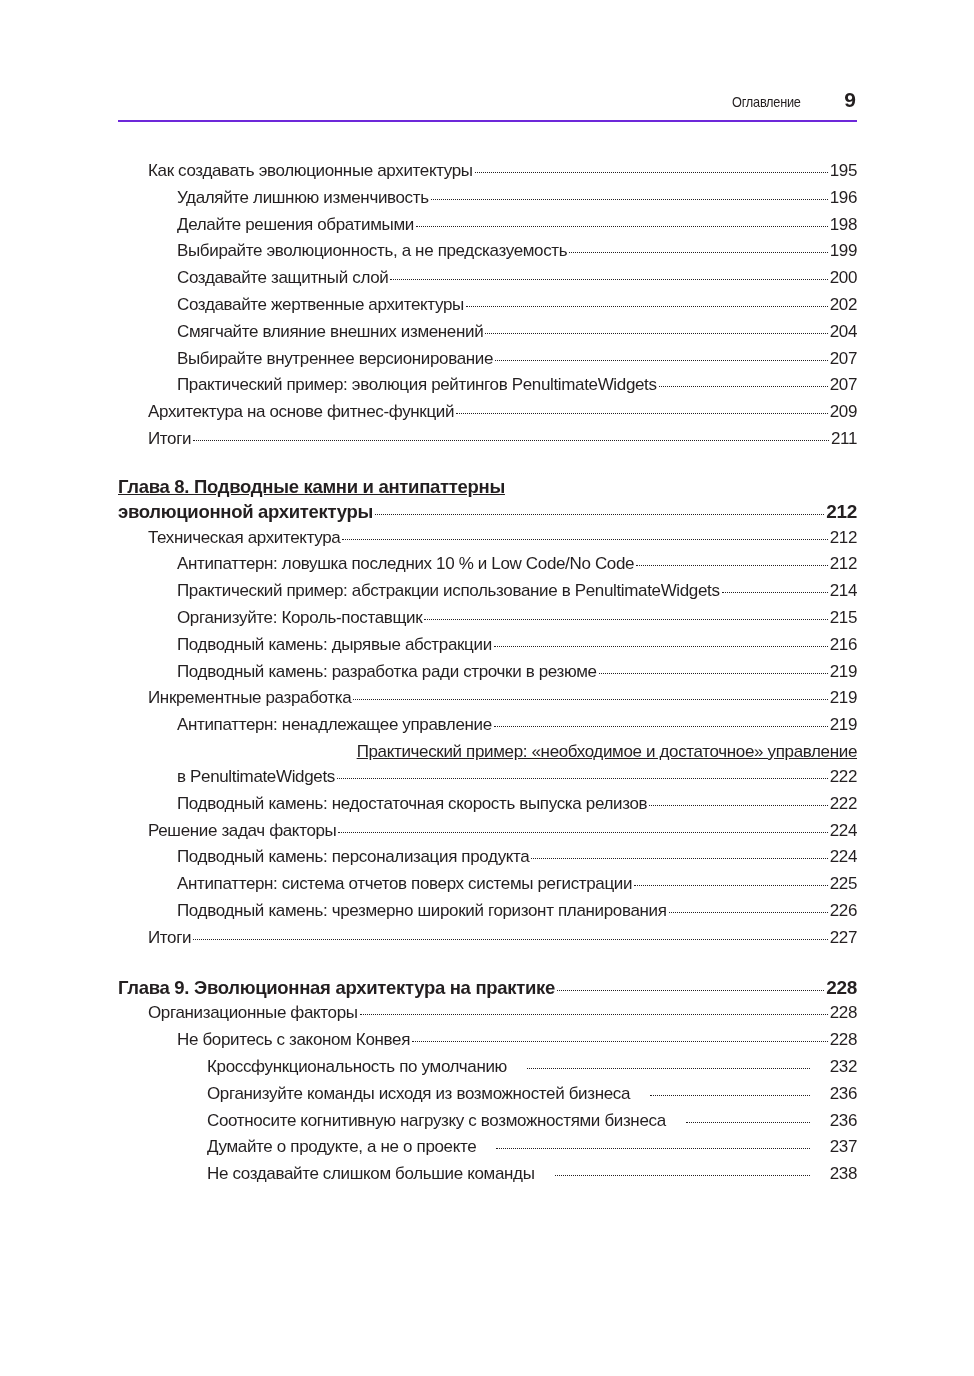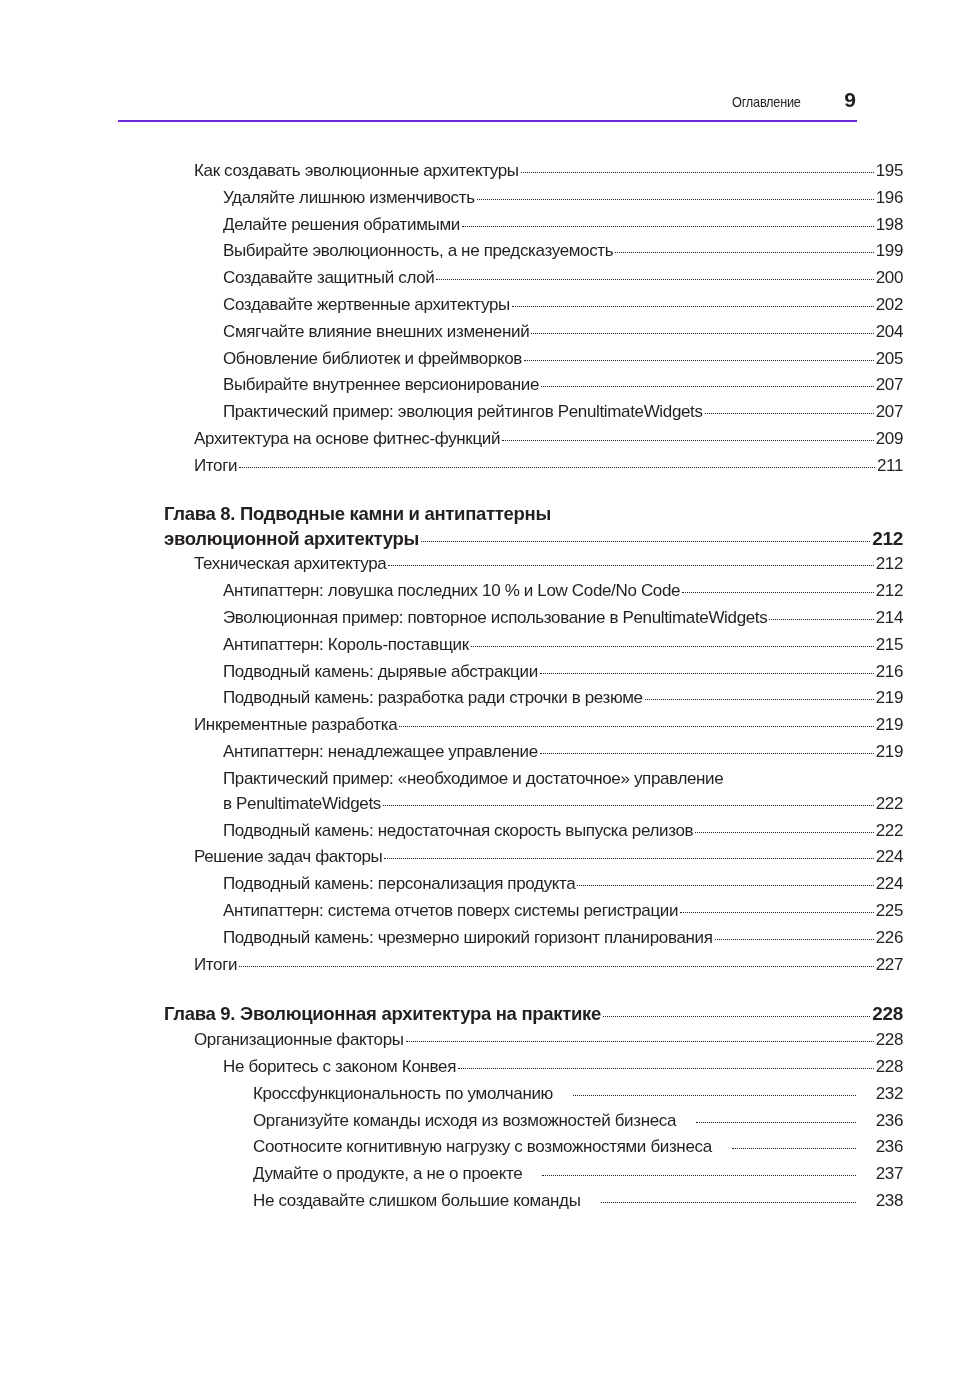--- a/index.html
+++ b/index.html
@@ -11,39 +11,39 @@
       position: absolute; left: 118px; top: 86px; width: 739px; height: 34px;
       border-bottom: 2px solid #6d28d9;
     }
     .header-title {
       position: absolute; right: 56px; top: 7px; font-size: 15px;
       letter-spacing: -0.3px; transform: scaleX(0.85); transform-origin: right center;
     }
     .header-pagenum {
       position: absolute; right: 1px; top: 2px; font-size: 21px; font-weight: bold;
     }
-    .toc { position: absolute; left: 118px; top: 161px; width: 739px; margin-left: 46px; }
+    .toc { position: absolute; left: 118px; top: 161px; width: 739px; }
     .row {
       display: flex; align-items: baseline; font-size: 17px; height: 26.8px;
       letter-spacing: -0.35px; white-space: nowrap;
     }
     .row .txt { flex: 0 0 auto; }
     .row .dots {
       flex: 1 1 auto; overflow: hidden; margin: 0 2px;
       border-bottom: 1.5px dotted #231f20; height: 0; position: relative; top: -3px; min-width: 8px;
     }
     .row .pg { flex: 0 0 auto; }
     .l1 { padding-left: 30px; }
-    .l2 { padding-left: 59px; }
+    .l2 { padding-left: 59px; text-align: right; }
     .l3 { padding-left: 89px; gap: 18px; }
     .chapter { font-weight: bold; font-size: 18.5px; letter-spacing: -0.3px; }
     .chapter .pg { font-size: 19px; }
     .gap { height: 20px; }
     .gap2 { height: 22px; }
-    .wrap-first { height: 25px; display: block; }
+    .wrap-first { height: 25px; display: block; text-decoration: underline; }
   </style>
 </head>
 <body>
 
 <div class="header">
   <span class="header-title">Оглавление</span>
   <span class="header-pagenum">9</span>
 </div>
 
 <div class="toc">
@@ -77,25 +77,20 @@
         <span class="txt">Создавайте жертвенные архитектуры</span>
         <span class="dots"></span>
         <span class="pg">202</span>
       </div>
       <div class="row l2">
         <span class="txt">Смягчайте влияние внешних изменений</span>
         <span class="dots"></span>
         <span class="pg">204</span>
       </div>
       <div class="row l2">
-        <span class="txt">Обновление библиотек и фреймворков</span>
-        <span class="dots"></span>
-        <span class="pg">205</span>
-      </div>
-      <div class="row l2">
         <span class="txt">Выбирайте внутреннее версионирование</span>
         <span class="dots"></span>
         <span class="pg">207</span>
       </div>
       <div class="row l2">
         <span class="txt">Практический пример: эволюция рейтингов PenultimateWidgets</span>
         <span class="dots"></span>
         <span class="pg">207</span>
       </div>
       <div class="row l1">
@@ -126,26 +121,26 @@
           <span class="txt">Техническая архитектура</span>
           <span class="dots"></span>
           <span class="pg">212</span>
         </div>
         <div class="row l2">
           <span class="txt">Антипаттерн: ловушка последних 10 % и Low Code/No Code</span>
           <span class="dots"></span>
           <span class="pg">212</span>
         </div>
         <div class="row l2">
-          <span class="txt">Эволюционная пример: повторное использование в PenultimateWidgets</span>
+          <span class="txt">Практический пример: абстракции использование в PenultimateWidgets</span>
           <span class="dots"></span>
           <span class="pg">214</span>
         </div>
         <div class="row l2">
-          <span class="txt">Антипаттерн: Король-поставщик</span>
+          <span class="txt">Организуйте: Король-поставщик</span>
           <span class="dots"></span>
           <span class="pg">215</span>
         </div>
         <div class="row l2">
           <span class="txt">Подводный камень: дырявые абстракции</span>
           <span class="dots"></span>
           <span class="pg">216</span>
         </div>
         <div class="row l2">
           <span class="txt">Подводный камень: разработка ради строчки в резюме</span>

